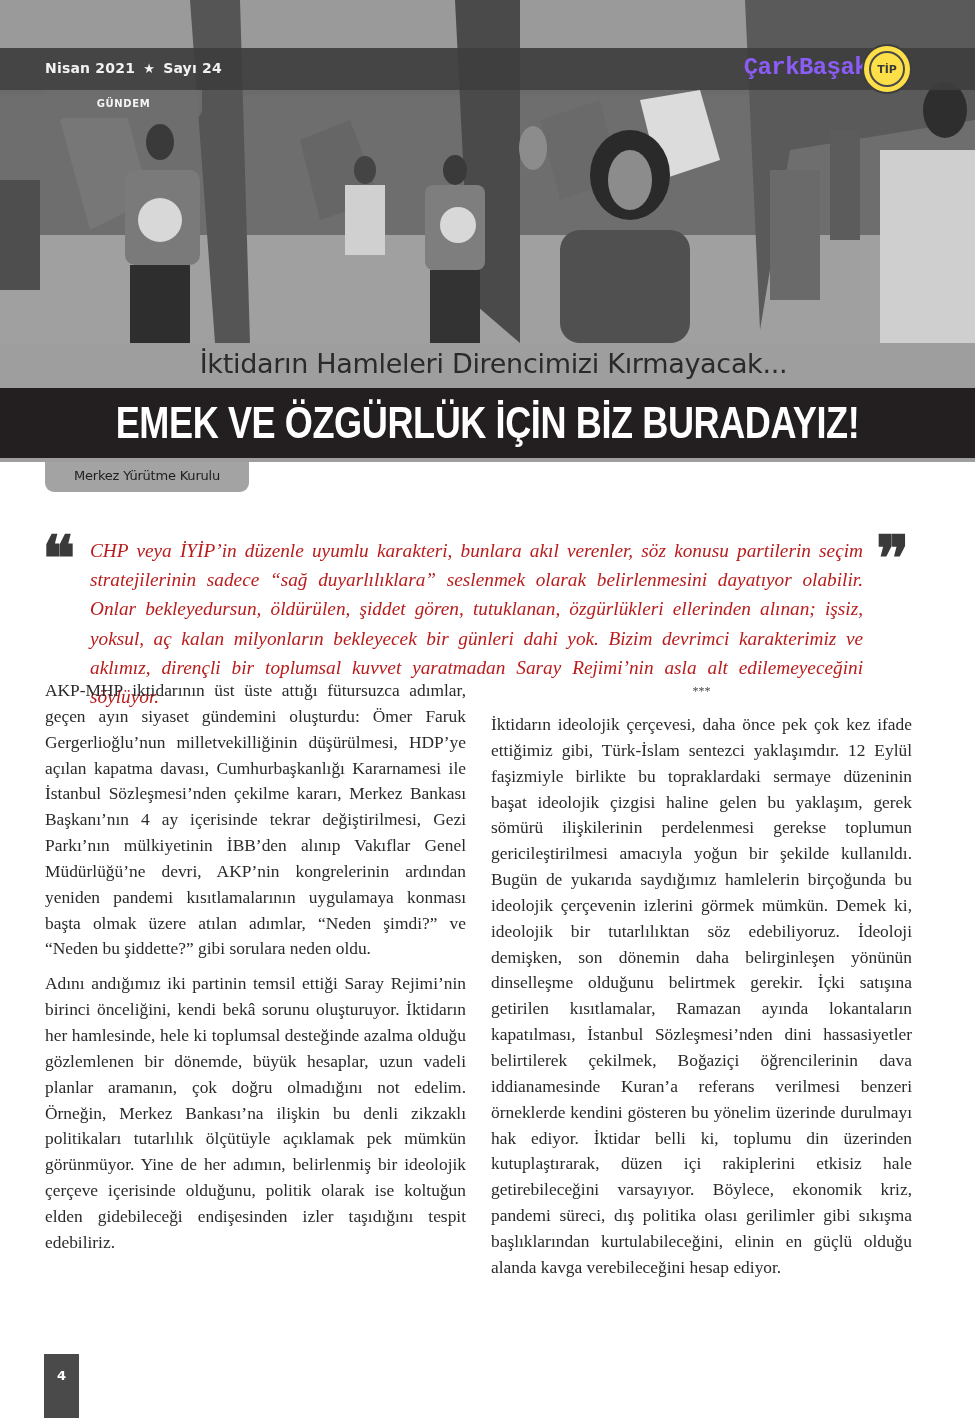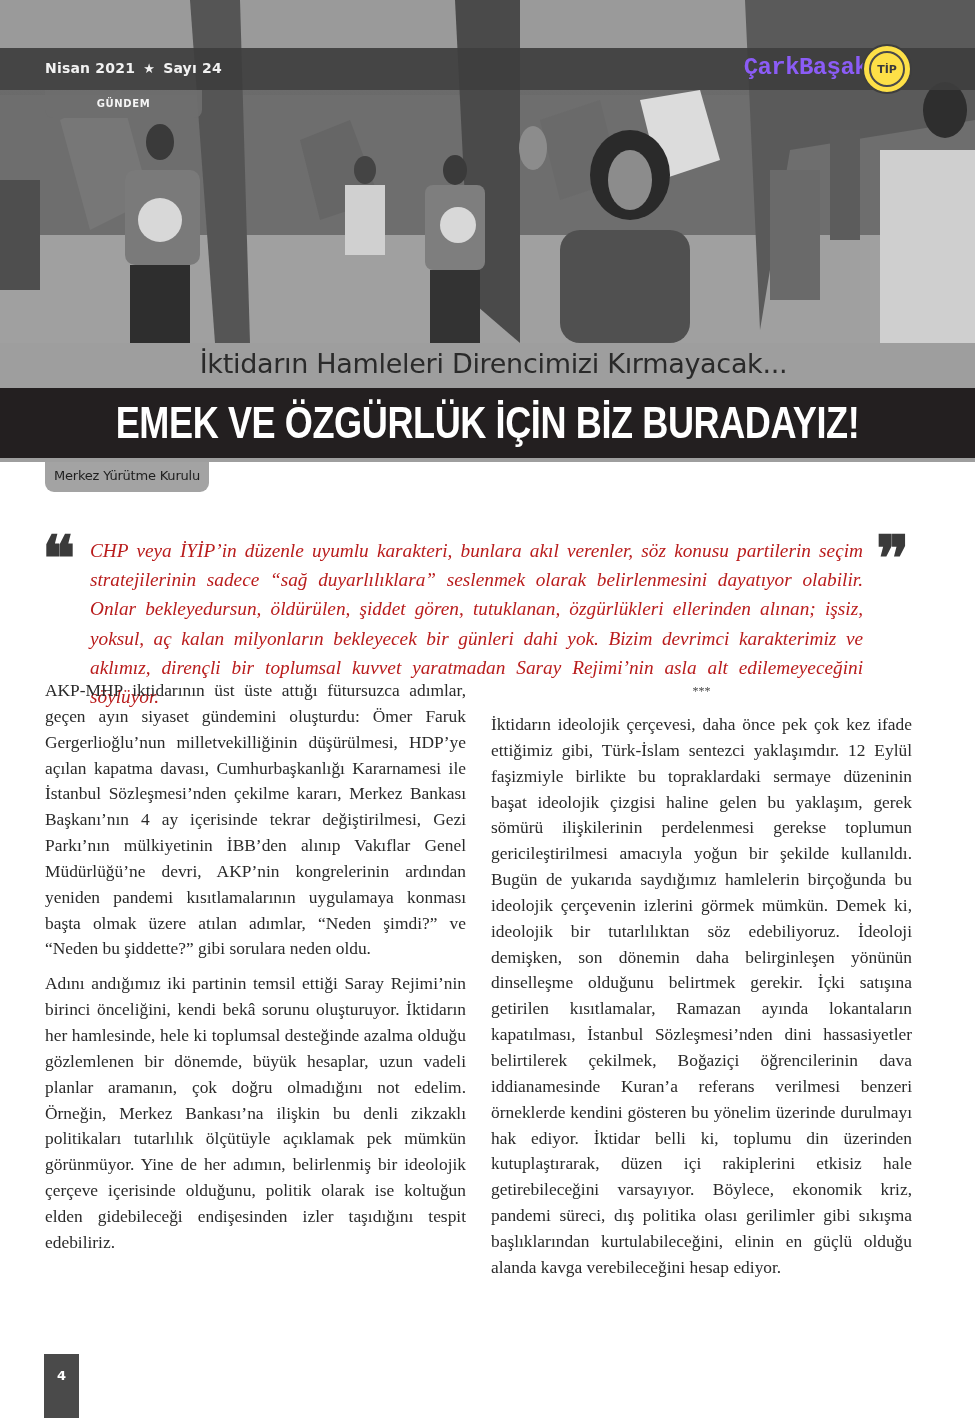--- a/index.html
+++ b/index.html
@@ -66,21 +66,21 @@
     .headline {
       position: absolute; left: 0; top: 388px; width: 975px; text-align: center;
       font-family: "Liberation Sans", sans-serif; font-weight: 700; font-size: 44px;
       color: #ffffff; line-height: 70px; letter-spacing: -0.5px;
       transform: scaleX(0.82); transform-origin: center;
     }
     .headline-underline {
       position: absolute; left: 0; top: 458px; width: 975px; height: 4px; background: #9e9e9e;
     }
     .author-tab {
-      position: absolute; left: 45px; top: 462px; width: 164px; height: 30px;
+      position: absolute; left: 45px; top: 462px; width: 204px; height: 30px;
       background: #a3a3a3; border-radius: 0 0 9px 9px;
       font-family: "DejaVu Sans", sans-serif; font-size: 13px; color: #1e1e1e;
       line-height: 28px; text-align: center; letter-spacing: -0.2px;
     }
     
     .quote-open, .quote-close {
       position: absolute; font-family: "DejaVu Serif", serif; font-weight: 900;
       font-size: 62px; color: #3a3a3a; line-height: 1;
     }
     .quote-open { left: 42px; top: 528px; }

